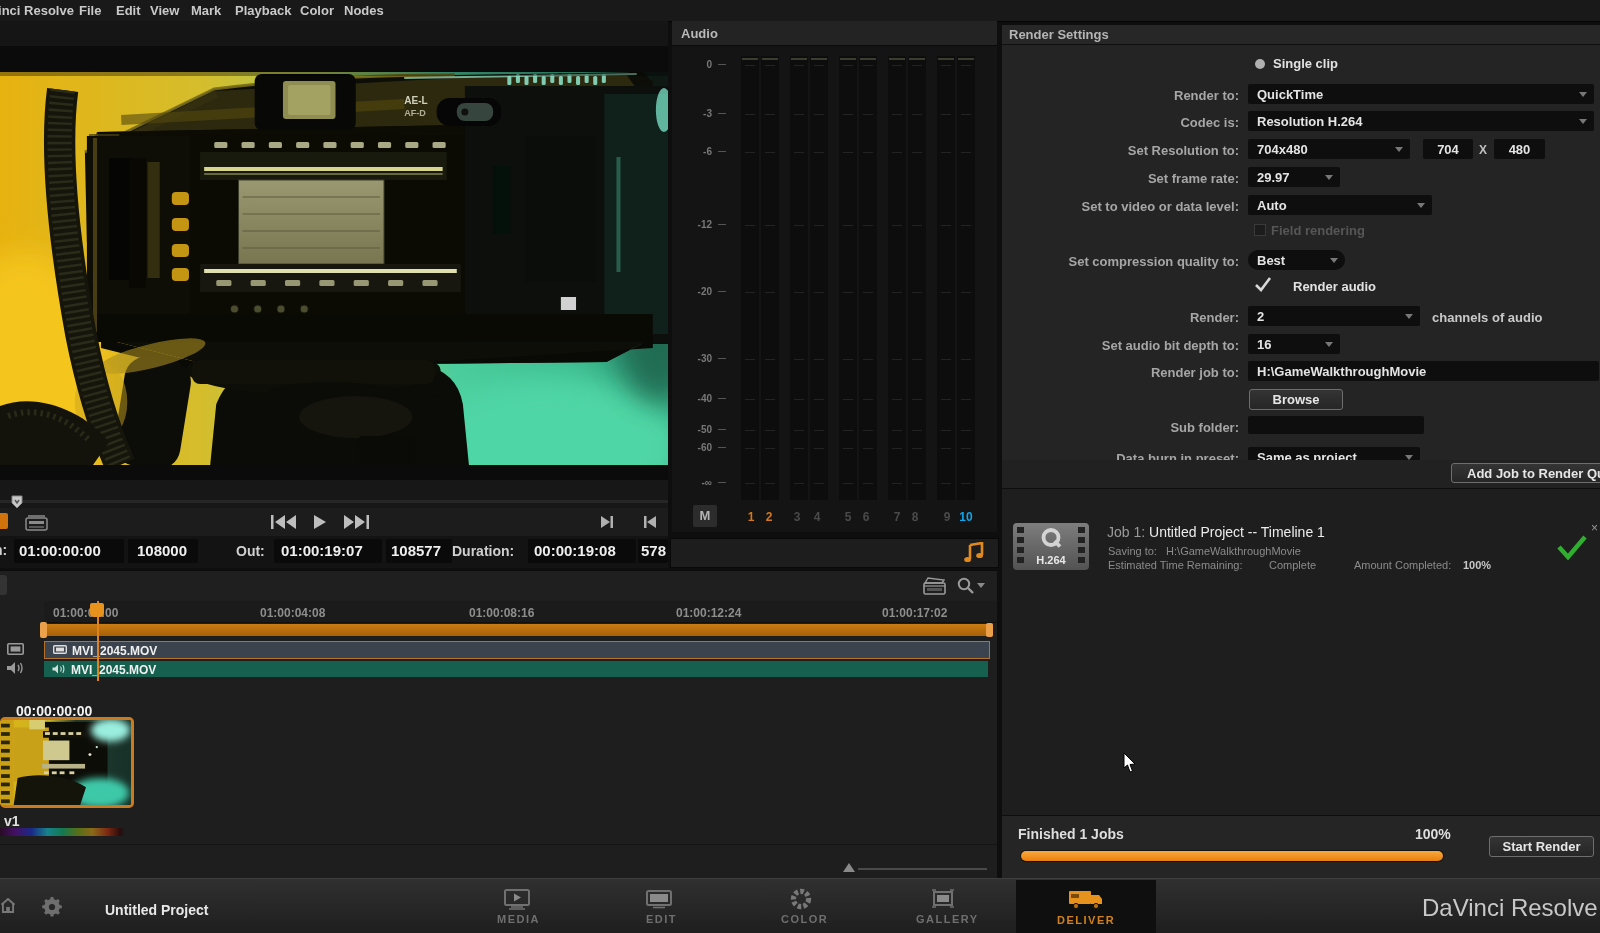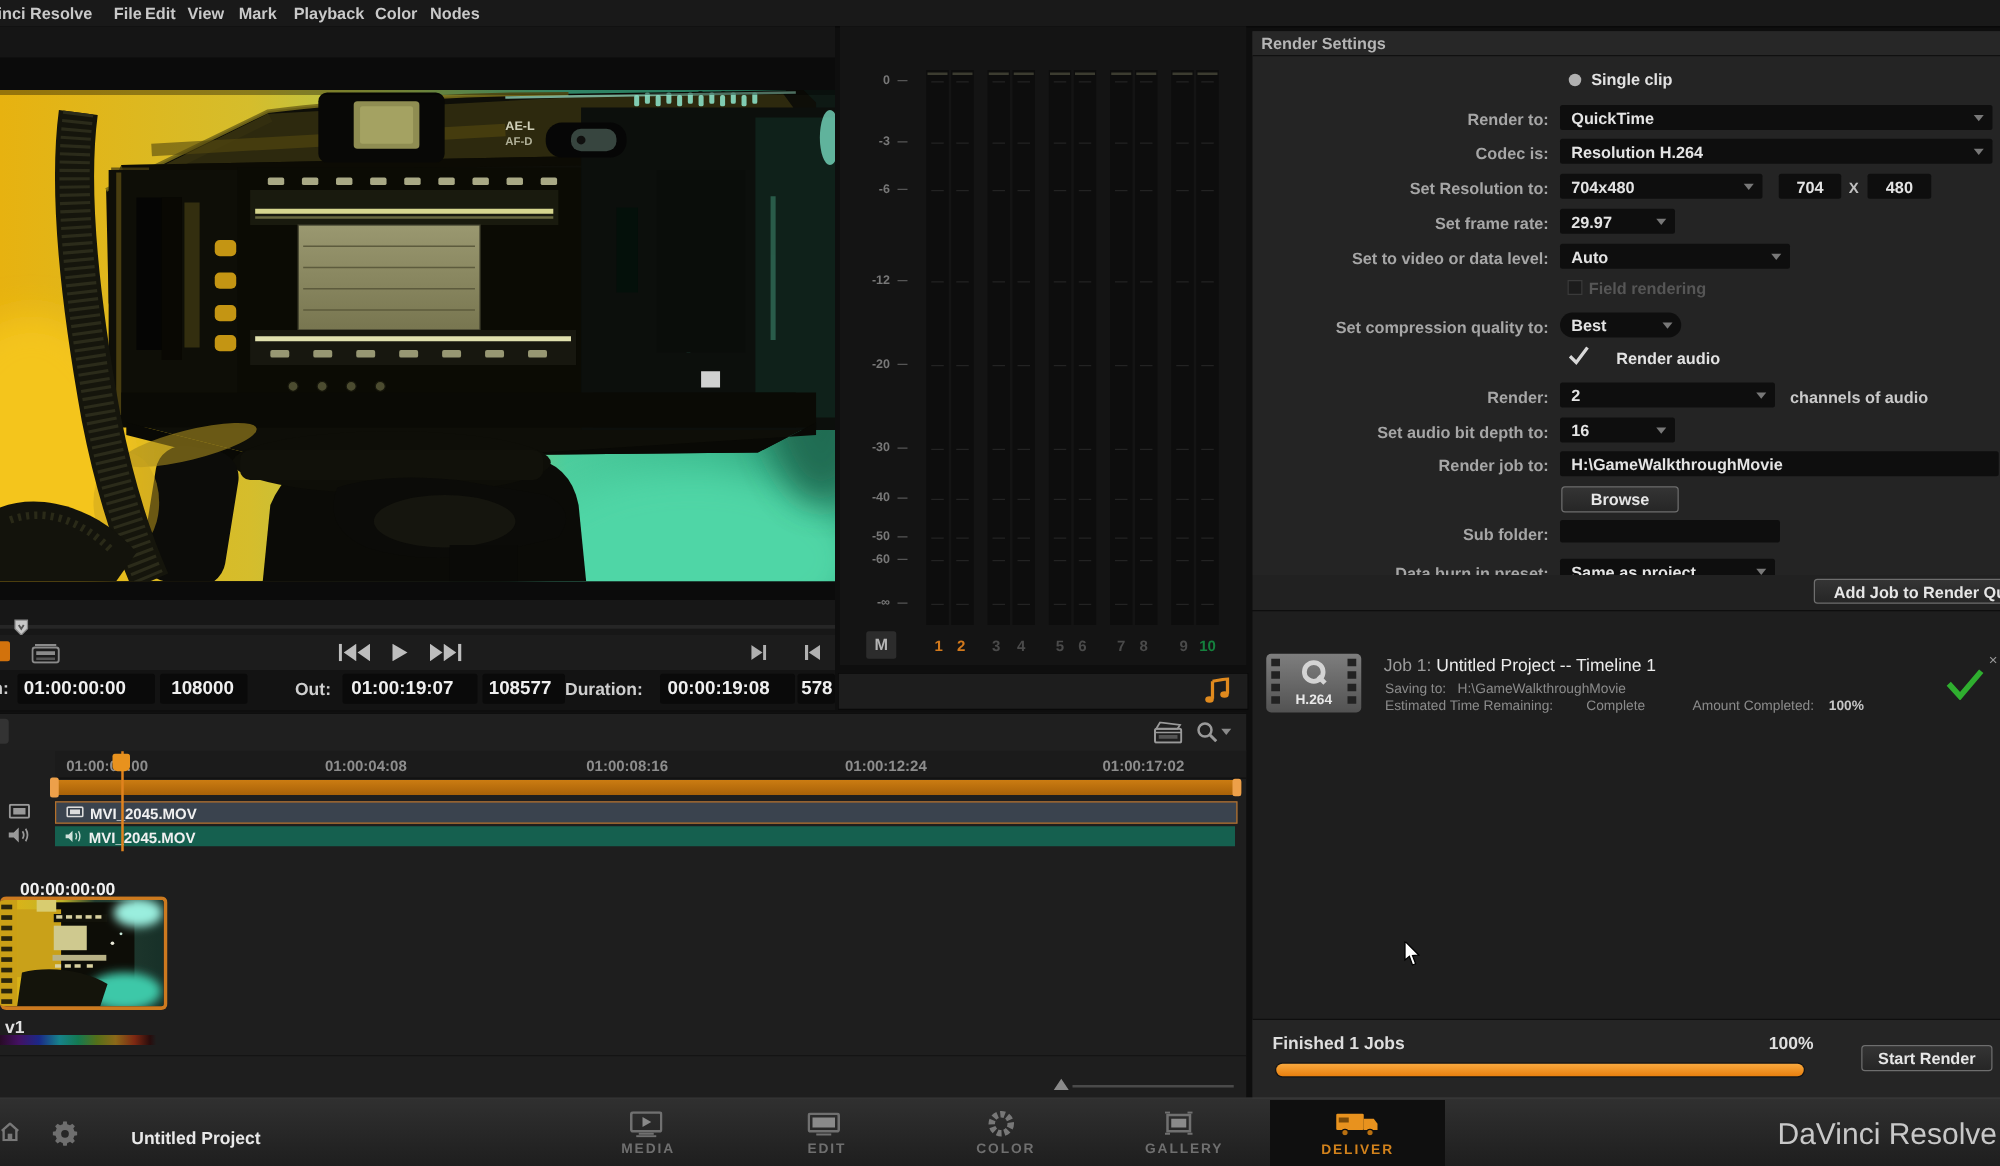--- a/index.html
+++ b/index.html
@@ -12,21 +12,21 @@
   .dda{position:absolute;right:7px;top:8px;width:0;height:0;border-left:4px solid transparent;border-right:4px solid transparent;border-top:5px solid #787878;}
   .btn{position:absolute;background:linear-gradient(#343434,#262626);border:1px solid #6e6e6e;border-radius:3px;color:#e6e6e6;font-weight:bold;font-size:13px;text-align:center;}
   .menu{position:absolute;top:3px;color:#c9c9c9;font-size:13px;font-weight:bold;}
 </style>
 </head>
 <body>
 <div id="app">
 
   <div class="abs" style="left:0;top:0;width:1600px;height:21px;background:#191919;border-bottom:1px solid #050505;">
     <div class="menu" style="left:-27px;">DaVinci Resolve</div>
-    <div class="menu" style="left:91px;text-align:center;">File</div>
+    <div class="menu" style="left:79px;text-align:center;">File</div>
     <div class="menu" style="left:116px;">Edit</div>
     <div class="menu" style="left:150px;">View</div>
     <div class="menu" style="left:191px;">Mark</div>
     <div class="menu" style="left:235px;">Playback</div>
     <div class="menu" style="left:300px;">Color</div>
     <div class="menu" style="left:344px;">Nodes</div>
   </div>
 
   <div class="abs" style="left:0;top:21px;width:668px;height:547px;background:#151515;">
 
@@ -235,20 +235,23 @@
       <div class="abs" style="left:391px;top:6px;color:#efefef;font-size:15px;">108577</div>
       <div class="abs" style="left:452px;top:7px;color:#cfcfcf;font-size:14px;">Duration:</div>
       <div class="abs" style="left:528px;top:3px;width:108px;height:24px;background:#0a0a0a;border-radius:2px;"></div>
       <div class="abs" style="left:534px;top:6px;color:#efefef;font-size:15px;">00:00:19:08</div>
       <div class="abs" style="left:638px;top:3px;width:30px;height:24px;background:#0a0a0a;border-radius:2px;"></div>
       <div class="abs" style="left:641px;top:6px;color:#efefef;font-size:15px;">578</div>
     </div>
   </div>
 
   <div class="abs" style="left:672px;top:21px;width:325px;height:511px;background:#141414;">
+    <div class="abs" style="left:0;top:0;width:325px;height:24px;background:#232323;border-bottom:1px solid #0a0a0a;">
+      <div class="abs" style="left:9px;top:5px;font-weight:bold;color:#b9b9b9;font-size:13px;">Audio</div>
+    </div>
     <div id="meters">
     <div class="abs" style="left:0;top:38px;width:40px;text-align:right;color:#787878;font-size:10px;font-weight:bold;">0</div>
     <div class="abs" style="left:46px;top:43px;width:8px;height:1px;background:#555;"></div>
     <div class="abs" style="left:0;top:87px;width:40px;text-align:right;color:#787878;font-size:10px;font-weight:bold;">-3</div>
     <div class="abs" style="left:46px;top:92px;width:8px;height:1px;background:#555;"></div>
     <div class="abs" style="left:0;top:125px;width:40px;text-align:right;color:#787878;font-size:10px;font-weight:bold;">-6</div>
     <div class="abs" style="left:46px;top:130px;width:8px;height:1px;background:#555;"></div>
     <div class="abs" style="left:0;top:198px;width:40px;text-align:right;color:#787878;font-size:10px;font-weight:bold;">-12</div>
     <div class="abs" style="left:46px;top:203px;width:8px;height:1px;background:#555;"></div>
     <div class="abs" style="left:0;top:265px;width:40px;text-align:right;color:#787878;font-size:10px;font-weight:bold;">-20</div>
@@ -389,21 +392,21 @@
     <div id="chnums">
     <div class="abs" style="left:69px;top:489px;width:20px;text-align:center;color:#d2791c;font-weight:bold;font-size:12px;">1</div>
     <div class="abs" style="left:87px;top:489px;width:20px;text-align:center;color:#d2791c;font-weight:bold;font-size:12px;">2</div>
     <div class="abs" style="left:115px;top:489px;width:20px;text-align:center;color:#4a4a4a;font-weight:bold;font-size:12px;">3</div>
     <div class="abs" style="left:135px;top:489px;width:20px;text-align:center;color:#4a4a4a;font-weight:bold;font-size:12px;">4</div>
     <div class="abs" style="left:166px;top:489px;width:20px;text-align:center;color:#4a4a4a;font-weight:bold;font-size:12px;">5</div>
     <div class="abs" style="left:184px;top:489px;width:20px;text-align:center;color:#4a4a4a;font-weight:bold;font-size:12px;">6</div>
     <div class="abs" style="left:215px;top:489px;width:20px;text-align:center;color:#4a4a4a;font-weight:bold;font-size:12px;">7</div>
     <div class="abs" style="left:233px;top:489px;width:20px;text-align:center;color:#4a4a4a;font-weight:bold;font-size:12px;">8</div>
     <div class="abs" style="left:265px;top:489px;width:20px;text-align:center;color:#4a4a4a;font-weight:bold;font-size:12px;">9</div>
-    <div class="abs" style="left:284px;top:489px;width:20px;text-align:center;color:#15803d;font-weight:bold;font-size:12px;">10</div>
+    <div class="abs" style="left:284px;top:489px;width:20px;text-align:center;color:#0ea5e9;font-weight:bold;font-size:12px;">10</div>
     </div>
   </div>
 
   <div class="abs" style="left:670px;top:538px;width:327px;height:28px;background:#1d1d1d;border:1px solid #090909;">
     <svg class="abs" style="left:293px;top:3px;" width="20" height="22" viewBox="0 0 20 22">
       <path d="M6 3 L18 1 V13" stroke="#e08a1e" stroke-width="2.6" fill="none"></path>
       <path d="M6 3 V17" stroke="#e08a1e" stroke-width="2.6" fill="none"></path>
       <ellipse cx="3.6" cy="17.5" rx="3.4" ry="2.6" fill="#e08a1e"></ellipse>
       <ellipse cx="15.6" cy="13.5" rx="3.4" ry="2.6" fill="#e08a1e"></ellipse>
     </svg>

